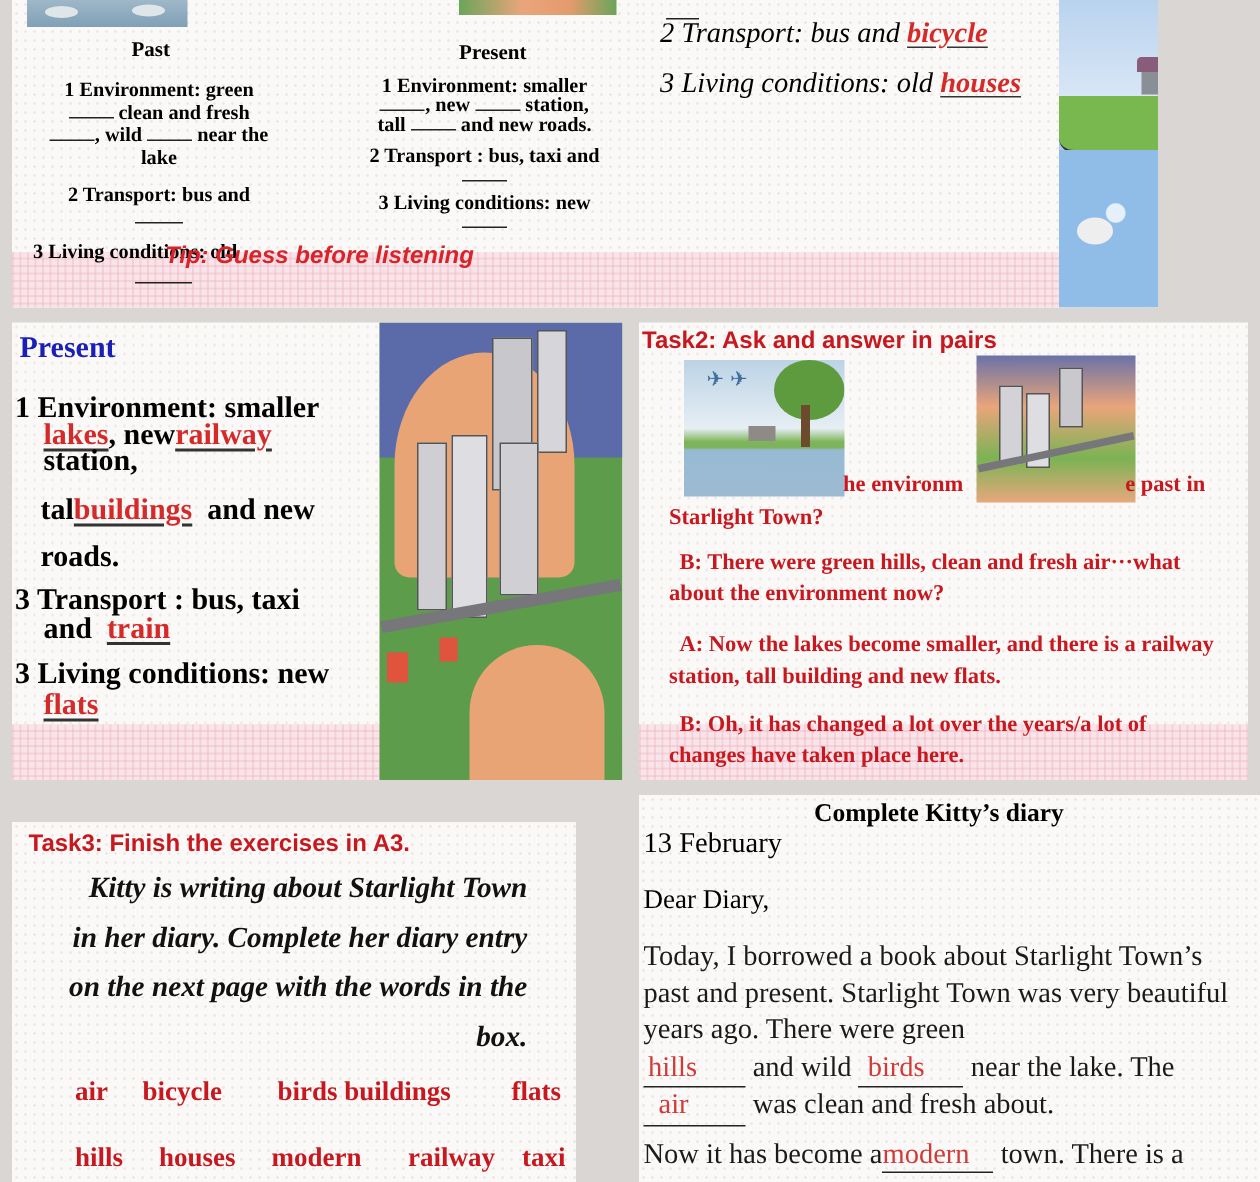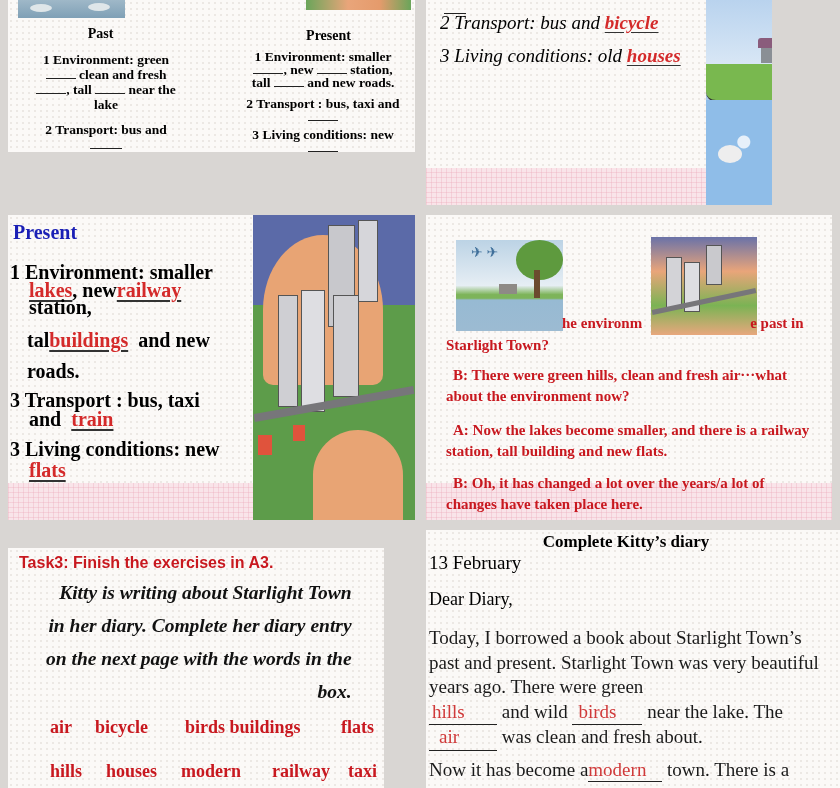--- a/index.html
+++ b/index.html
@@ -21,36 +21,36 @@
   .blue { color:#1a1fb5; }
   .sans { font-family:"Liberation Sans", sans-serif; }
   .ans { color:#d42a2a; text-decoration:underline; text-decoration-color:#333; text-underline-offset:3px; }
   .blank { display:inline-block; border-bottom:1.5px solid #222; }
   .pic { position:absolute; overflow:hidden; }
   .center { text-align:center; }
 </style>
 </head>
 <body>
 
-<div class="panel" style="left:8px; top:0; width:407px; height:152px;">
+<div class="panel" style="left:8px; top:0; width:407px; height:205px;padding-left:24px;">
   <div class="pink-band" style="top:168px; height:37px;"></div>
 
   <div class="pic" style="left:10px; top:0; width:107px; height:18px; background:linear-gradient(#9fb8c8,#7fa0b6);">
     <div class="abs" style="left:12px; top:4px; width:22px; height:8px; background:#dfe6e9; border-radius:50%;"></div>
     <div class="abs" style="left:70px; top:3px; width:22px; height:8px; background:#dfe6e9; border-radius:50%;"></div>
   </div>
   <div class="pic" style="left:298px; top:0; width:105px; height:10px; background:linear-gradient(90deg,#6aa55a,#e9a57a 40%,#e59b6c 70%,#6aa55a);"></div>
 
   <div class="abs b center" style="left:40px; top:26px; width:105px; font-size:14px;">Past</div>
   <div class="abs b center" style="left:268px; top:28px; width:105px; font-size:14px;">Present</div>
 
   <div class="abs b center" style="left:8px; top:52px; width:180px; font-size:13.5px; line-height:15px;">
     <div>1 Environment: green</div>
     <div><span class="blank" style="width:30px;"></span> <span>clean and fresh</span></div>
-    <div><span class="blank" style="width:30px;"></span><span>, tall</span> <span class="blank" style="width:30px;"></span> <span>near the</span></div>
+    <div><span class="blank" style="width:30px;"></span><span>, wild</span> <span class="blank" style="width:30px;"></span> <span>near the</span></div>
     <div>lake</div>
     <div style="margin-top:10px;">2 Transport: bus and</div>
     <div style="height:18px;"><span class="blank" style="width:32px;"></span></div>
   </div>
   <div class="abs b" style="left:14px; top:160px; font-size:13.5px;">3 Living conditions: old</div>
   <div class="abs" style="left:82px; top:176px;"><span class="blank" style="width:38px; height:12px;"></span></div>
 
   <div class="abs b center" style="left:222px; top:50px; width:186px; font-size:13.5px; line-height:13px;">
     <div>1 Environment: smaller</div>
     <div><span class="blank" style="width:30px;"></span><span>, new</span> <span class="blank" style="width:30px;"></span> <span>station,</span></div>
@@ -122,20 +122,21 @@
     <div class="abs" style="left:80px; top:80px; width:24px; height:100px; background:#d0d0d4; border:1px solid #555;"></div>
     <div class="abs" style="left:0; top:185px; width:162px; height:8px; background:#77767a; transform:rotate(-10deg);"></div>
     <div class="abs" style="left:60px; top:215px; width:90px; height:90px; background:#e8a474; border-radius:50% 50% 0 0;"></div>
     <div class="abs" style="left:5px; top:220px; width:14px; height:20px; background:#e0533c;"></div>
     <div class="abs" style="left:40px; top:210px; width:12px; height:16px; background:#e0533c;"></div>
   </div>
 </div>
 
 <div class="panel" style="left:426px; top:215px; width:406px; height:305px;">
   <div class="pink-band" style="top:268px; height:37px;"></div>
+  <div class="abs b sans darkred" style="left:2px; top:4px; font-size:16px;">Task2: Ask and answer in pairs</div>
   <div class="pic" style="left:30px; top:25px; width:107px; height:91px; background:linear-gradient(#bcd3e5 0%,#e6eef4 50%,#7db45a 60%,#7db45a 64%,#97bad3 66%,#9cbbd2 100%);">
     <div class="abs" style="left:60px; top:0; width:47px; height:40px; background:#5e9a3e; border-radius:50%;"></div>
     <div class="abs" style="left:78px; top:30px; width:6px; height:28px; background:#6b4a2e;"></div>
     <div class="abs" style="left:43px; top:44px; width:18px; height:10px; background:#8e8a86;"></div>
     <div class="abs sans" style="left:15px; top:4px; font-size:14px; color:#3f6f9a;">✈ ✈</div>
   </div>
   <div class="pic" style="left:225px; top:22px; width:106px; height:98px; background:linear-gradient(#6a72a8,#e9a57a 35%,#7bb354 70%,#e8a77d);">
     <div class="abs" style="left:15px; top:20px; width:14px; height:50px; background:#d3d3d7; border:1px solid #555;"></div>
     <div class="abs" style="left:33px; top:25px; width:14px; height:48px; background:#dedee2; border:1px solid #555;"></div>
     <div class="abs" style="left:55px; top:8px; width:14px; height:38px; background:#c9c9cd; border:1px solid #555;"></div>

